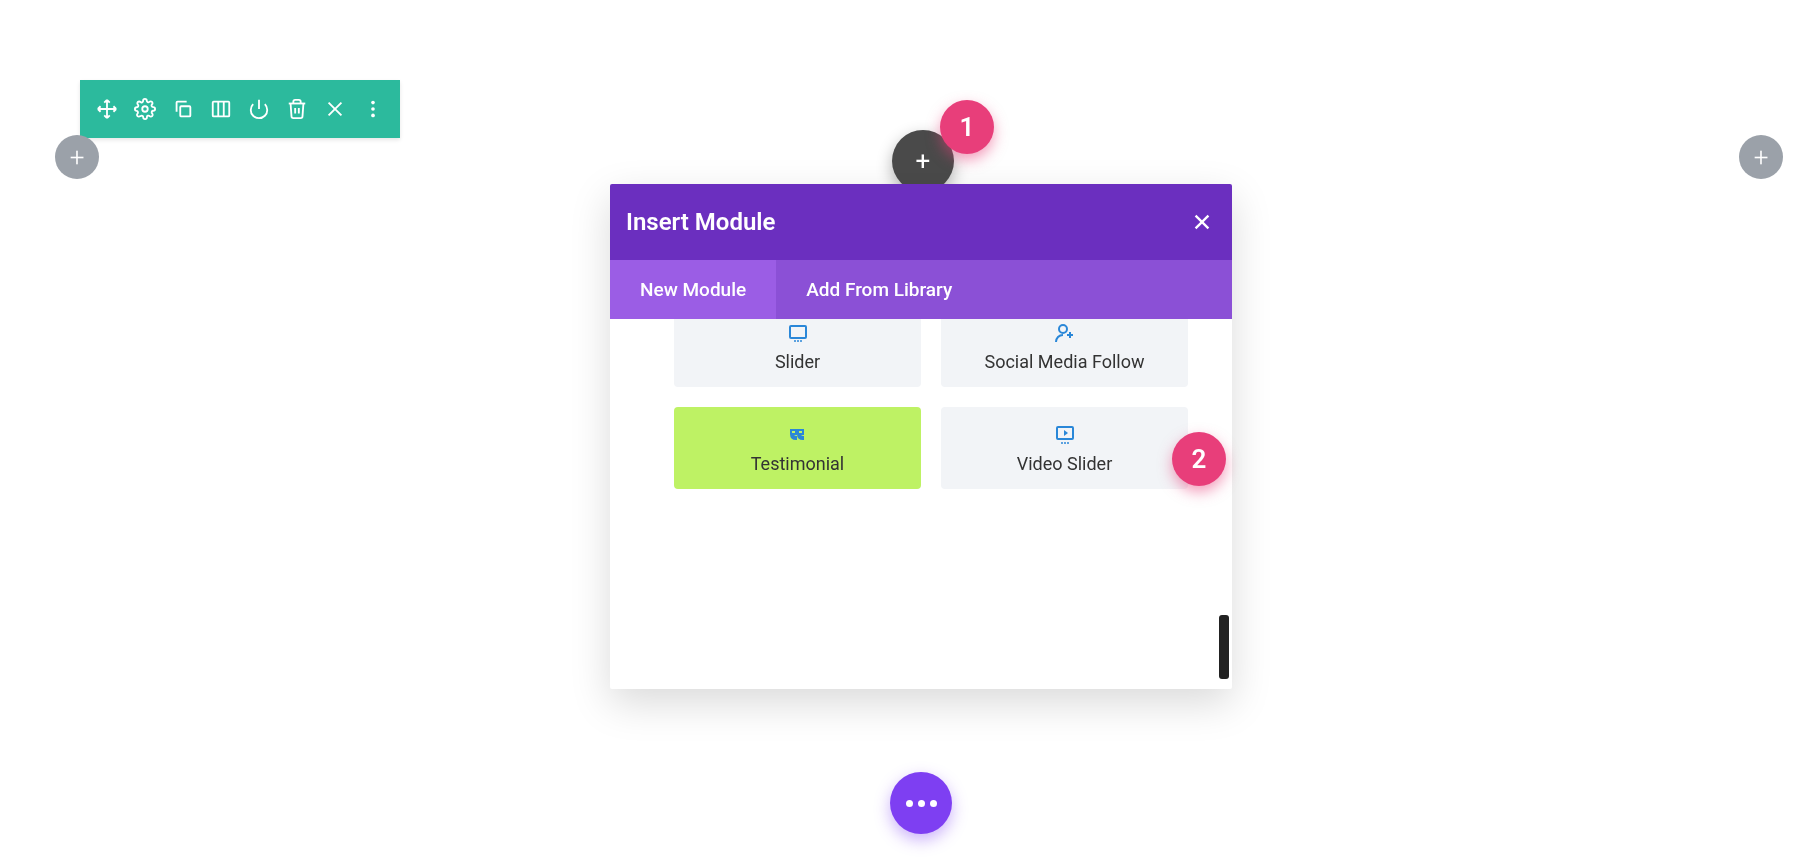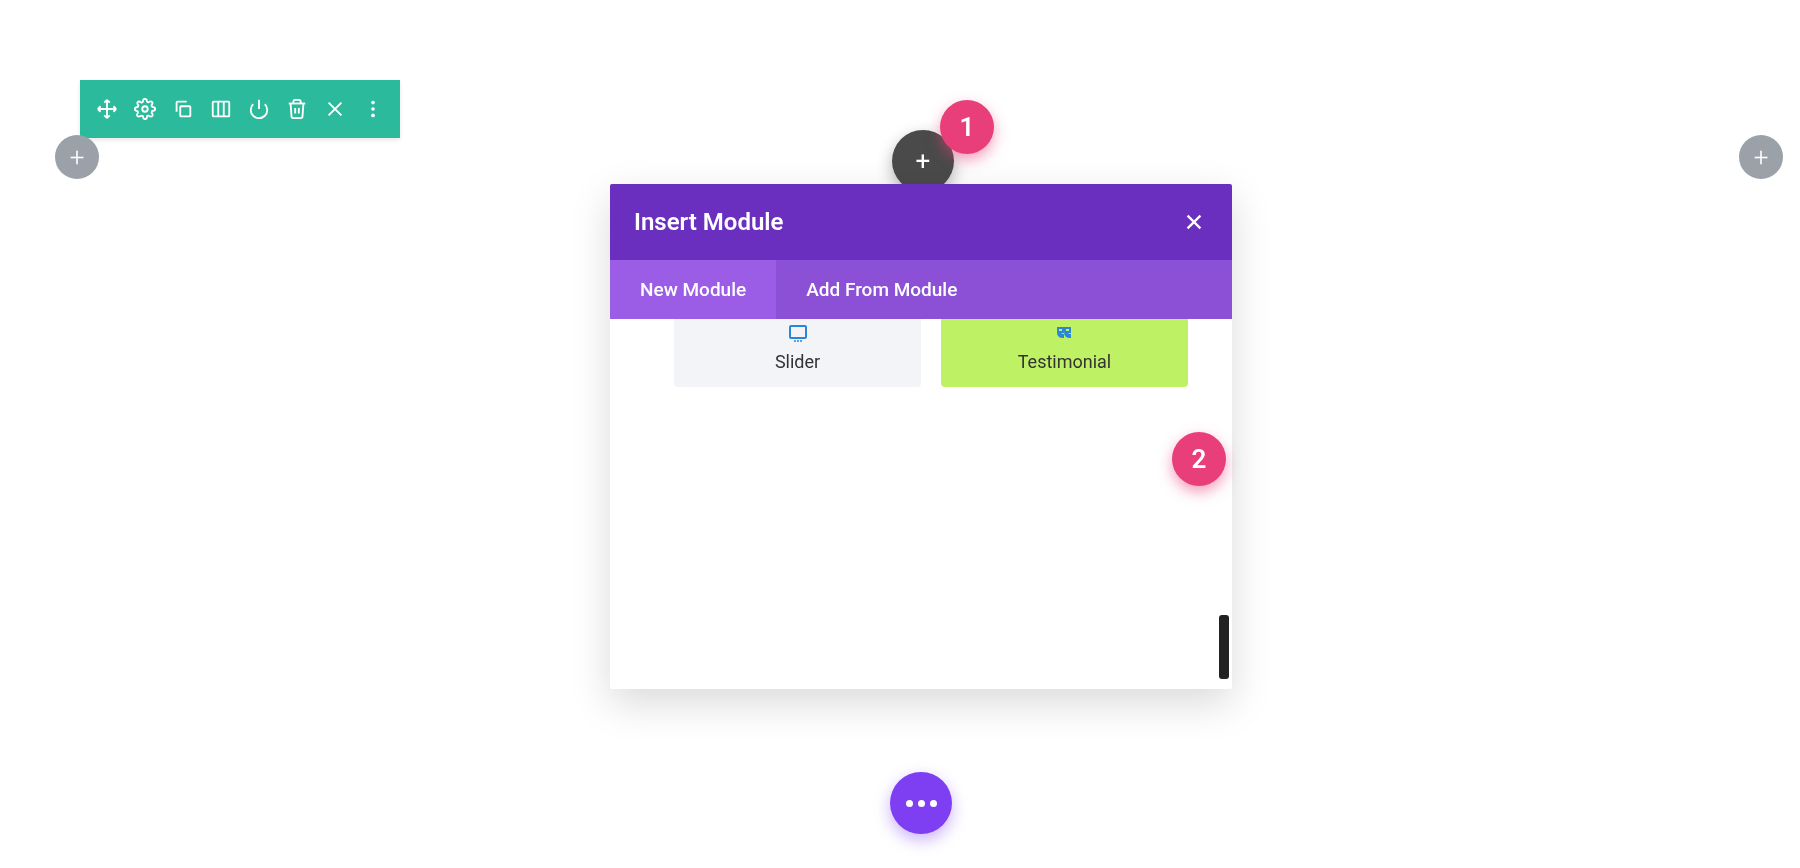--- a/index.html
+++ b/index.html
@@ -97,21 +97,21 @@
     left: 610px;
     width: 622px;
     background: #fff;
     box-shadow: 0 14px 40px rgba(0,0,0,0.15);
     z-index: 5;
     border-radius: 2px;
     overflow: hidden;
   }
   .modal-header {
     background: #6b2fbf;
-    padding: 24px 24px;
+    padding: 24px 16px;
     display: flex;
     align-items: center;
     justify-content: space-between;
   }
   .modal-title {
     color: #fff;
     font-size: 24px;
     font-weight: 600;
   }
   .modal-close {
@@ -269,43 +269,66 @@
     <div class="modal-title">Insert Module</div>
     <div class="modal-close">
       <svg viewBox="0 0 24 24" width="22" height="22" stroke="#fff" stroke-width="2.5" fill="none">
           <line x1="5" y1="5" x2="19" y2="19"></line>
           <line x1="19" y1="5" x2="5" y2="19"></line>
         </svg>
     </div>
   </div>
   <div class="modal-tabs">
     <div class="modal-tab active">New Module</div>
-    <div class="modal-tab">Add From Module</div>
+    <div class="modal-tab">Add From Library</div>
   </div>
   <div class="modal-body">
     <div class="module-grid">
       <div class="module-item">
         <div class="mi-icon">
           <svg viewBox="0 0 24 24">
               <rect x="4" y="5" width="16" height="12" rx="1"></rect>
               <circle cx="9" cy="20" r="1" fill="#2a87d8" stroke="none"></circle>
               <circle cx="12" cy="20" r="1" fill="#2a87d8" stroke="none"></circle>
               <circle cx="15" cy="20" r="1" fill="#2a87d8" stroke="none"></circle>
             </svg>
         </div>
         <div class="mi-label">Slider</div>
       </div>
+      <div class="module-item">
+        <div class="mi-icon">
+          <svg viewBox="0 0 24 24">
+              <circle cx="10" cy="8" r="4"></circle>
+              <path d="M3 21c0-4 3-7 7-7"></path>
+              <line x1="17" y1="11" x2="17" y2="17"></line>
+              <line x1="14" y1="14" x2="20" y2="14"></line>
+            </svg>
+        </div>
+        <div class="mi-label">Social Media Follow</div>
+      </div>
       <div class="module-item hover">
         <div class="mi-icon">
           <svg viewBox="0 0 24 24" fill="#2a87d8" stroke="none">
               <path d="M7 7h3v4H7c0 2 1 3 3 3v2c-3 0-5-2-5-5V7zM14 7h3v4h-3c0 2 1 3 3 3v2c-3 0-5-2-5-5V7z"></path>
             </svg>
         </div>
         <div class="mi-label">Testimonial</div>
       </div>
+      <div class="module-item">
+        <div class="mi-icon">
+          <svg viewBox="0 0 24 24">
+              <rect x="4" y="4" width="16" height="12" rx="1"></rect>
+              <polygon points="11,7 11,13 15,10" fill="#2a87d8" stroke="none"></polygon>
+              <circle cx="9" cy="20" r="1" fill="#2a87d8" stroke="none"></circle>
+              <circle cx="12" cy="20" r="1" fill="#2a87d8" stroke="none"></circle>
+              <circle cx="15" cy="20" r="1" fill="#2a87d8" stroke="none"></circle>
+            </svg>
+        </div>
+        <div class="mi-label">Video Slider</div>
+      </div>
     </div>
     <div class="scroll-thumb"></div>
   </div>
 </div>
 
 <div class="badge" style="top:432px; left:1172px;">2</div>
 
 <div class="dots-btn">
   <span></span>
     <span></span>

